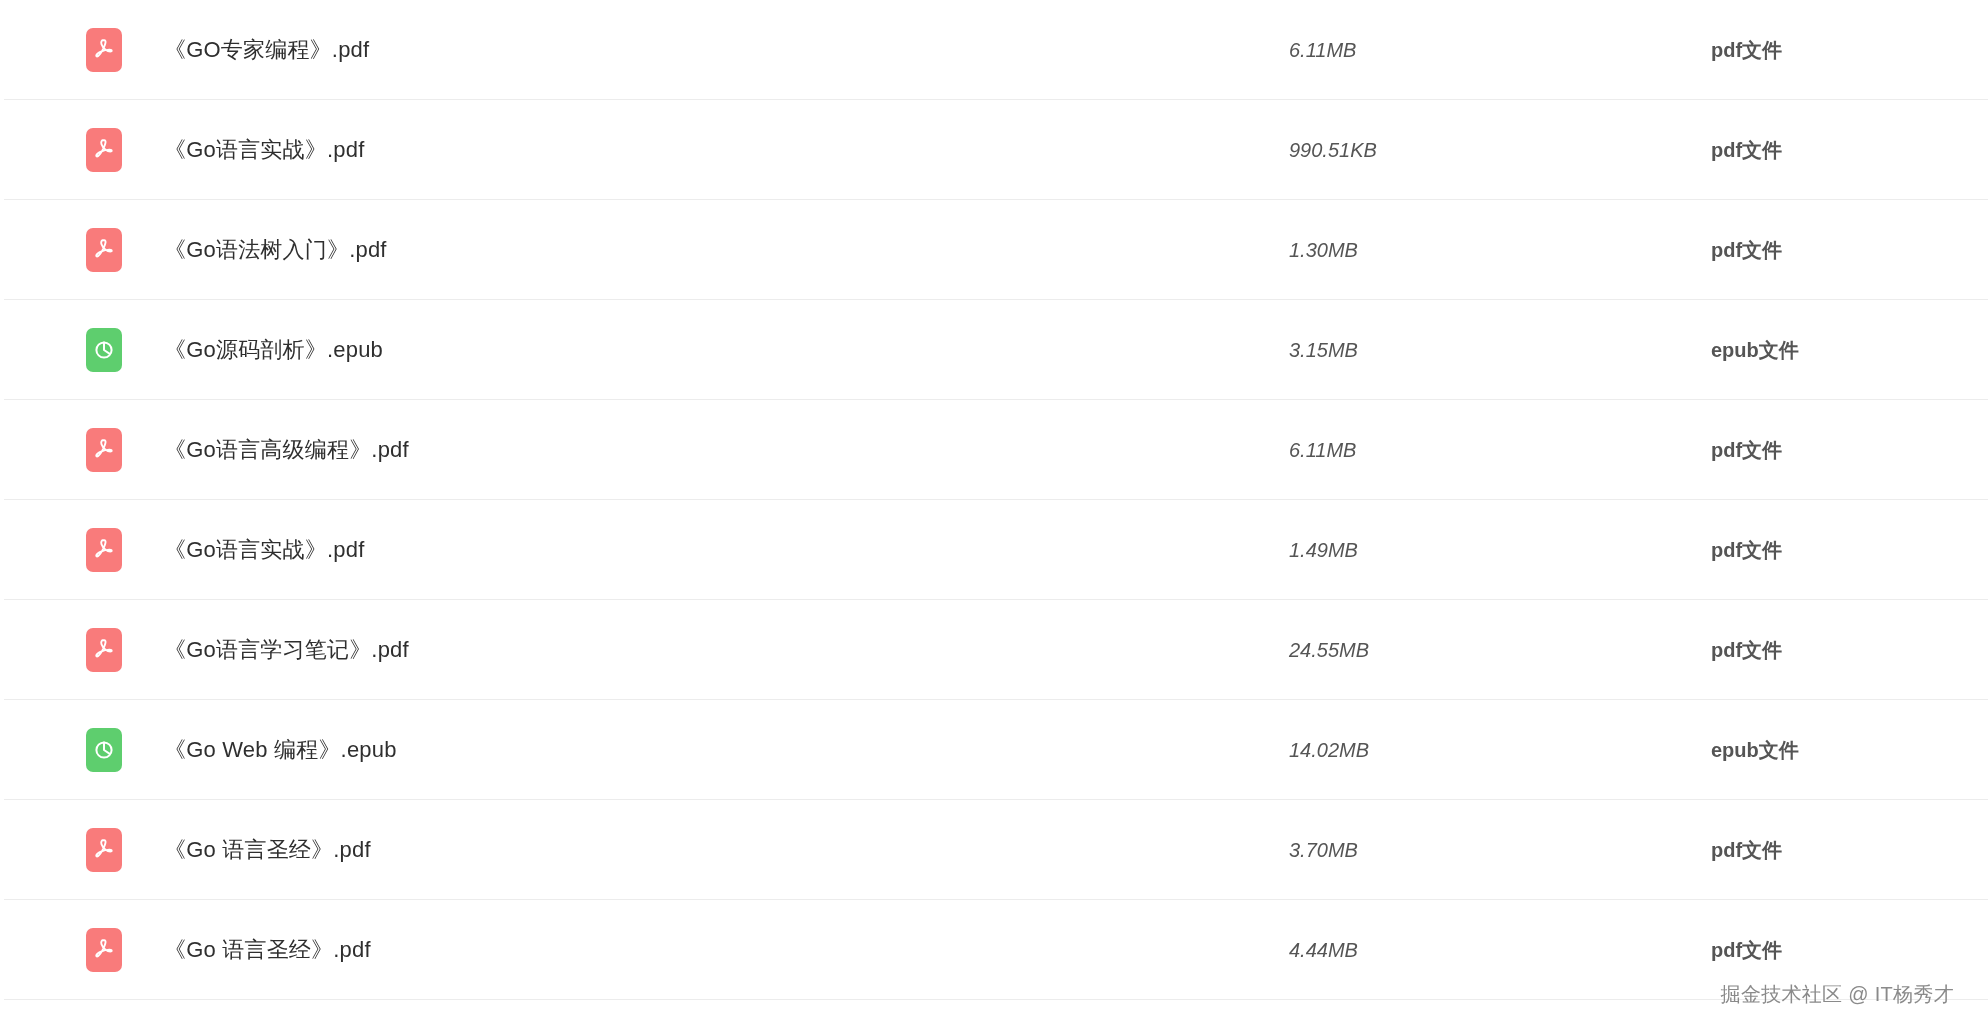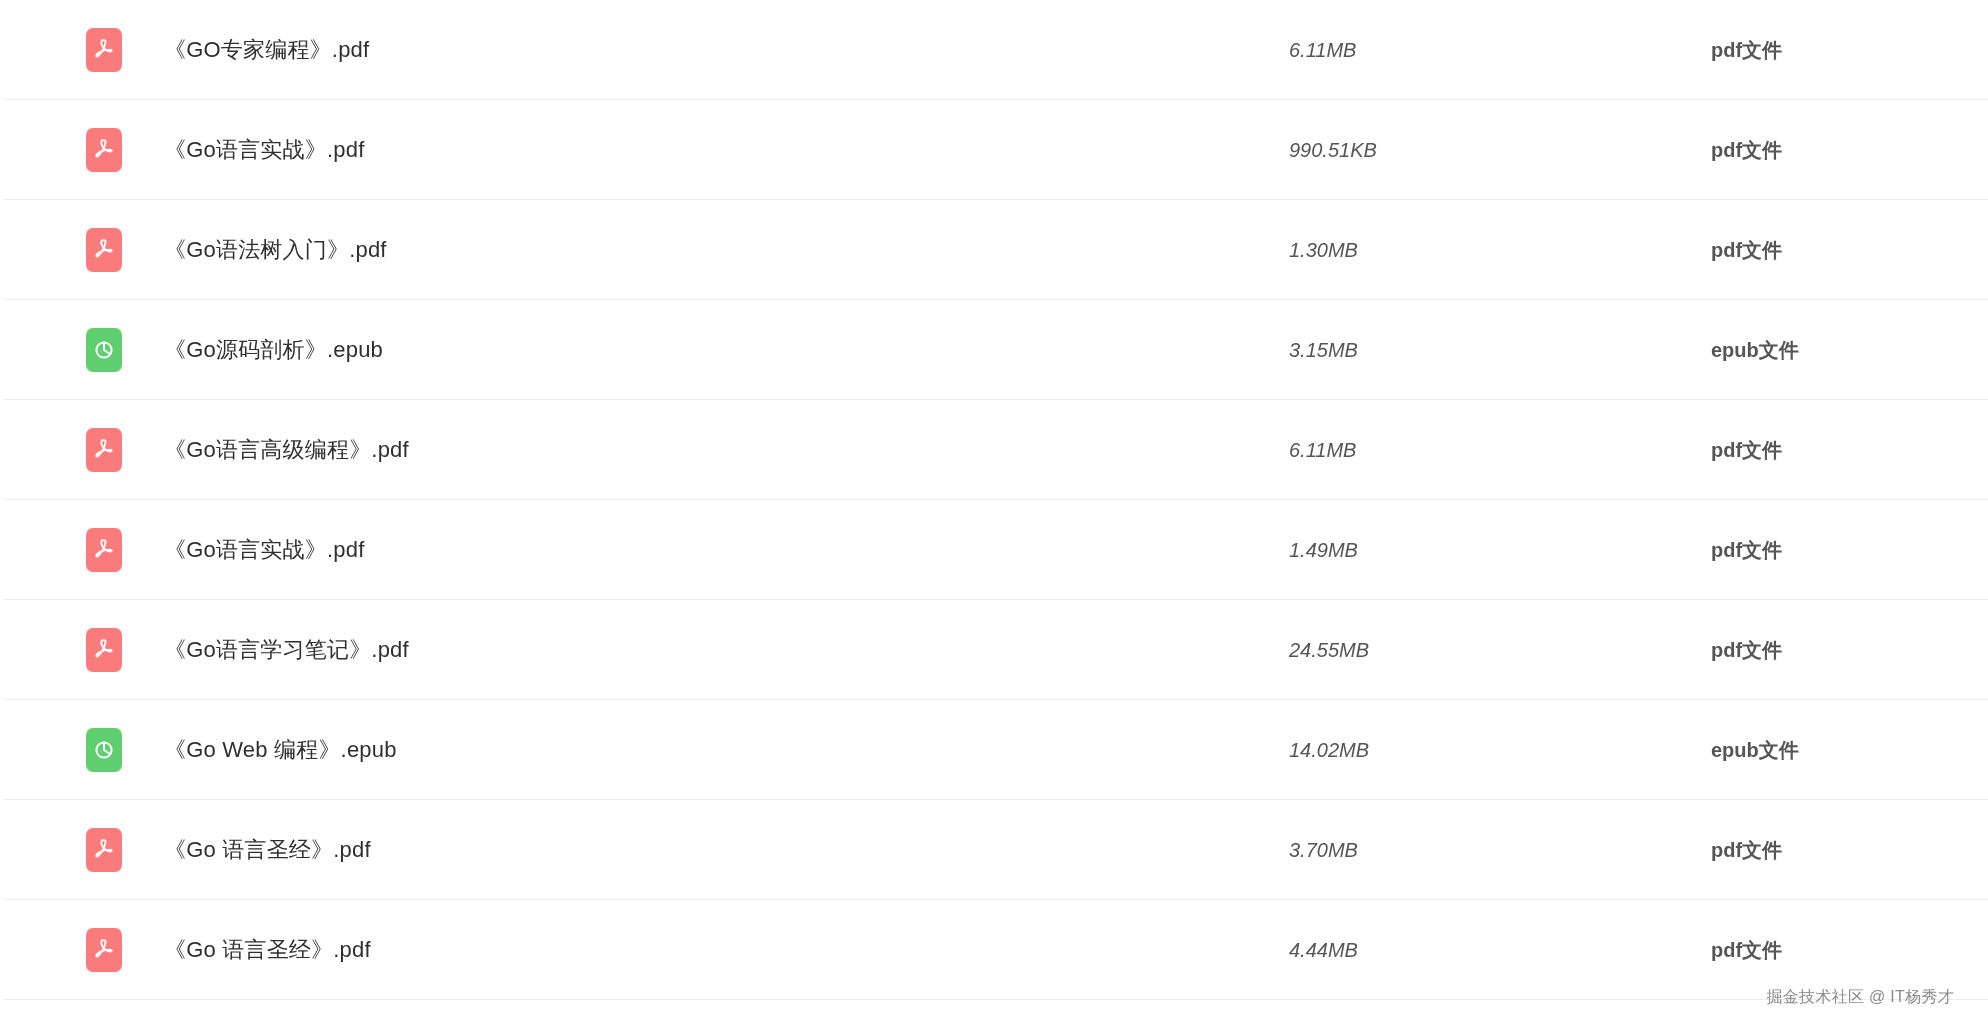--- a/index.html
+++ b/index.html
@@ -71,21 +71,21 @@
     line-height: 26px;
     color: #555555;
     white-space: nowrap;
     font-weight: bold;
   }
 
   .watermark {
     position: absolute;
     right: 34px;
     bottom: 16px;
-    font-size: 16px;
+    font-size: 20px;
     color: #8a8a8a;
     white-space: nowrap;
     letter-spacing: 0.3px;
   }
 </style>
 </head>
 <body>
 
 <div class="file-list">
     <div class="file-row">

